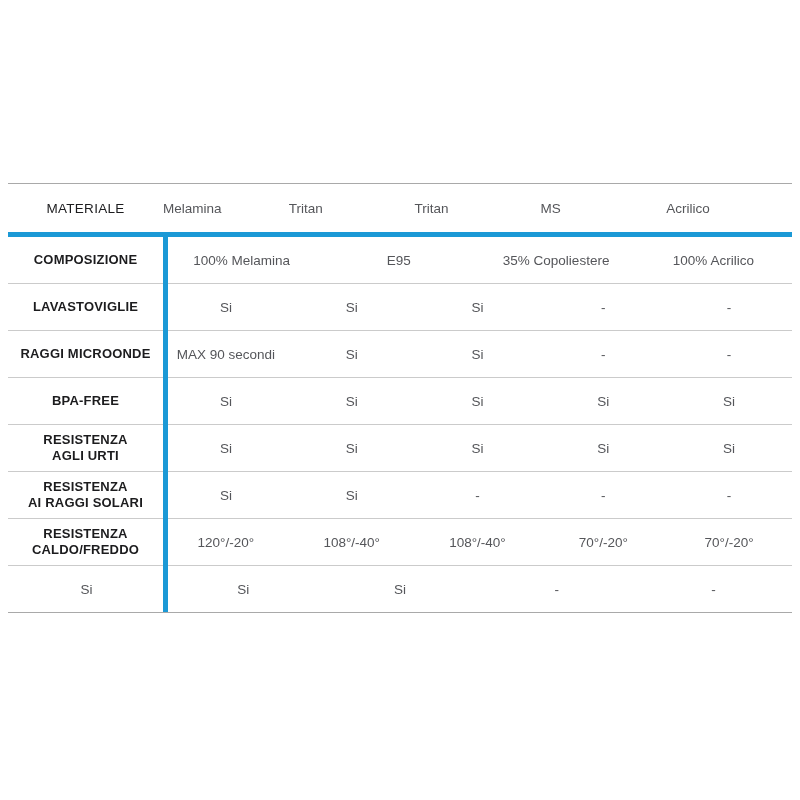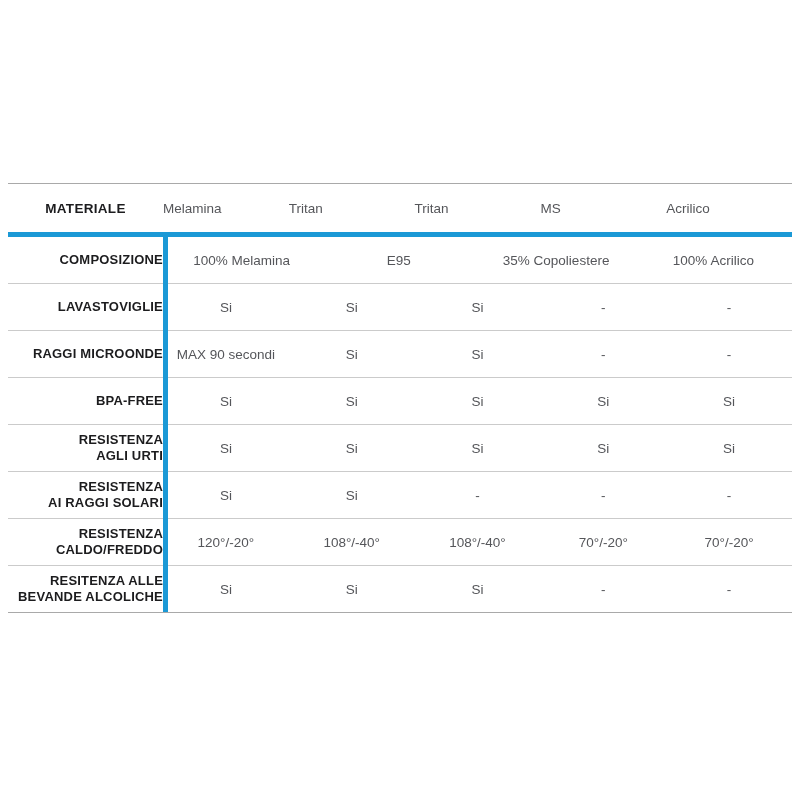--- a/index.html
+++ b/index.html
@@ -23,21 +23,21 @@
   }
   .hrow {
     display: flex;
     height: 48px;
     align-items: center;
   }
   .corner {
     width: 155px;
     text-align: center;
     font-size: 13.5px;
-    font-weight: bold;
+    font-weight: normal;
     letter-spacing: 0.3px;
     color: var(--label-text, #1c1c1e);
   }
   .hcell {
     flex: 1;
     text-align: left;
     font-size: 13.5px;
     color: var(--value-text, #55565a);
   }
   .blue-h {
@@ -57,21 +57,20 @@
     text-align: center;
     white-space: pre-line;
   }
   .lbl {
     width: 155px;
     font-size: 13px;
     font-weight: bold;
     letter-spacing: 0.2px;
     line-height: 16px;
     color: var(--label-text, #1c1c1e);
-    text-align: right;
   }
   .val {
     flex: 1;
     font-size: 13.5px;
     line-height: 17px;
     color: var(--value-text, #55565a);
   }
   .vline {
     position: absolute;
     left: 155px;
@@ -148,22 +147,20 @@
       <div class="brow">
         <div class="cell lbl">RESISTENZA
 CALDO/FREDDO</div>
         <div class="cell val">120°/-20°</div>
         <div class="cell val">108°/-40°</div>
         <div class="cell val">108°/-40°</div>
         <div class="cell val">70°/-20°</div>
         <div class="cell val">70°/-20°</div>
       </div>
       <div class="brow">
-        <div class="cell lbl">RESITENZA ALLE
-BEVANDE ALCOLICHE</div>
         <div class="cell val">Si</div>
         <div class="cell val">Si</div>
         <div class="cell val">Si</div>
         <div class="cell val">-</div>
         <div class="cell val">-</div>
       </div>
     </div>
   <div class="vline"></div>
 </div>
 

